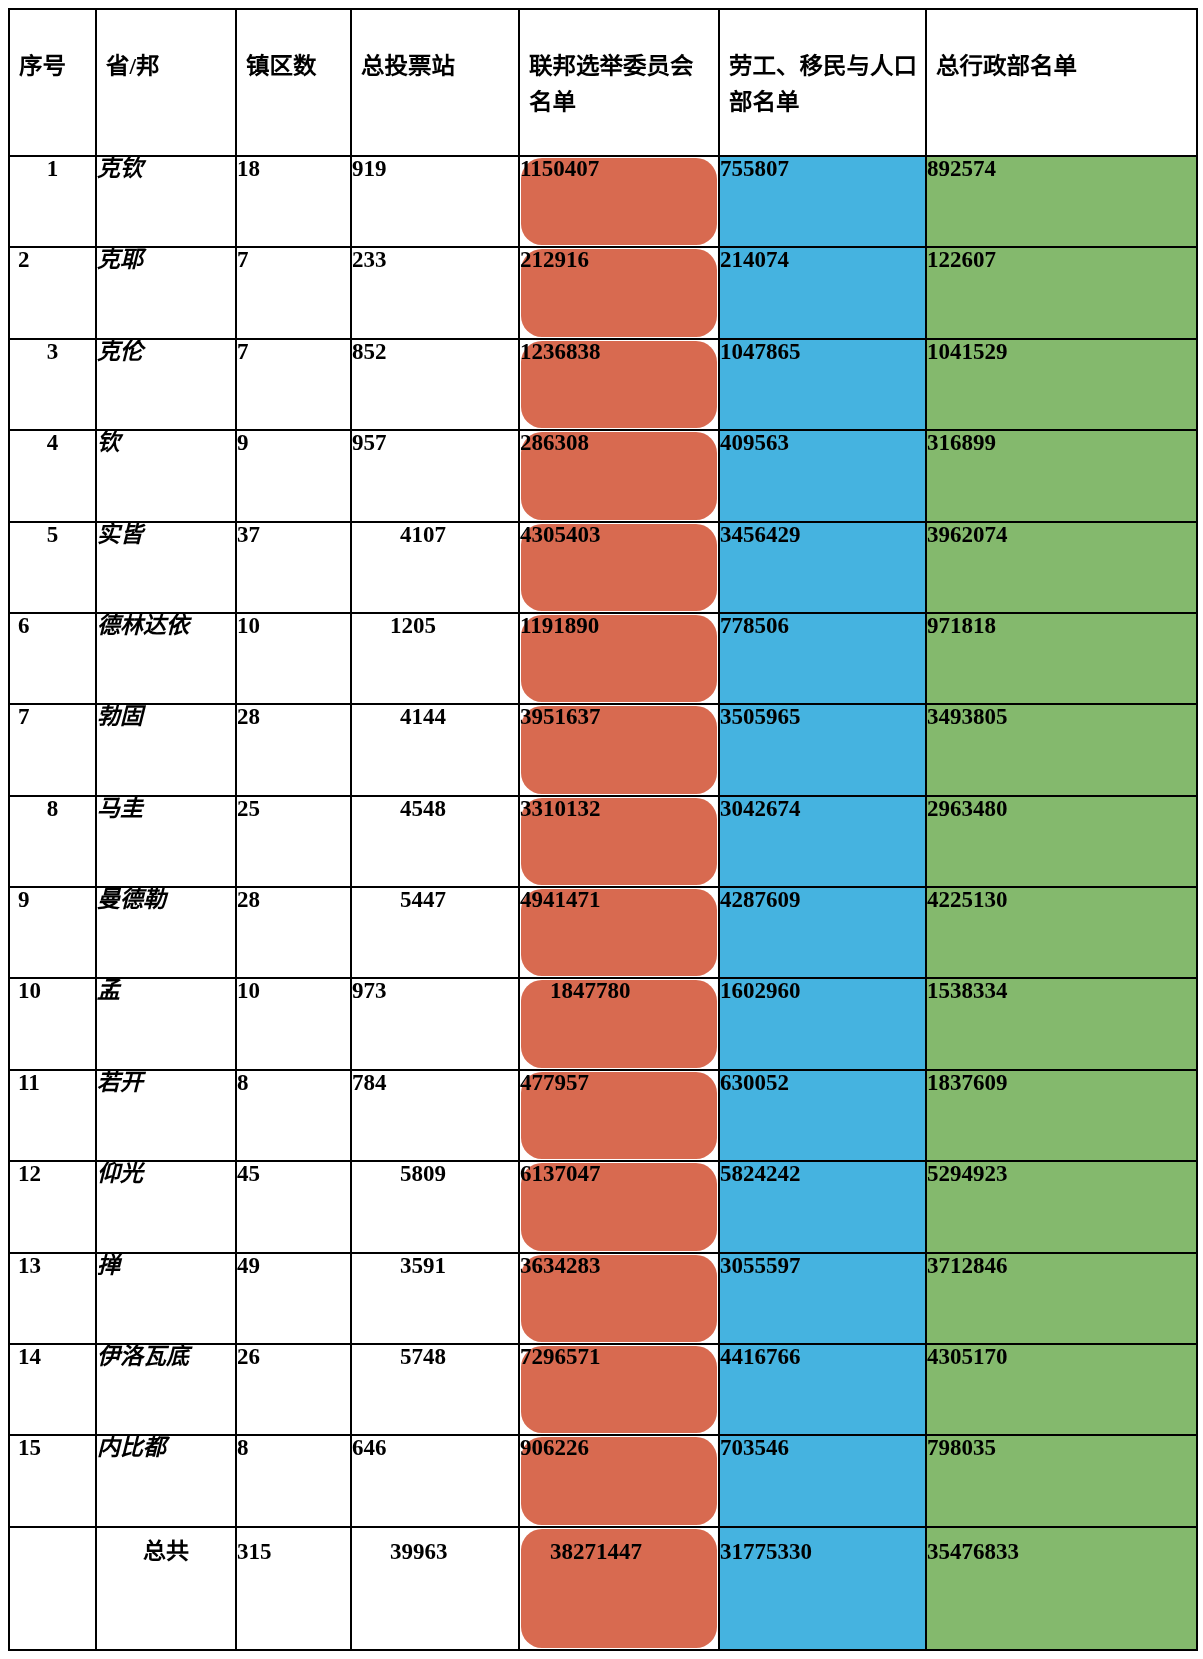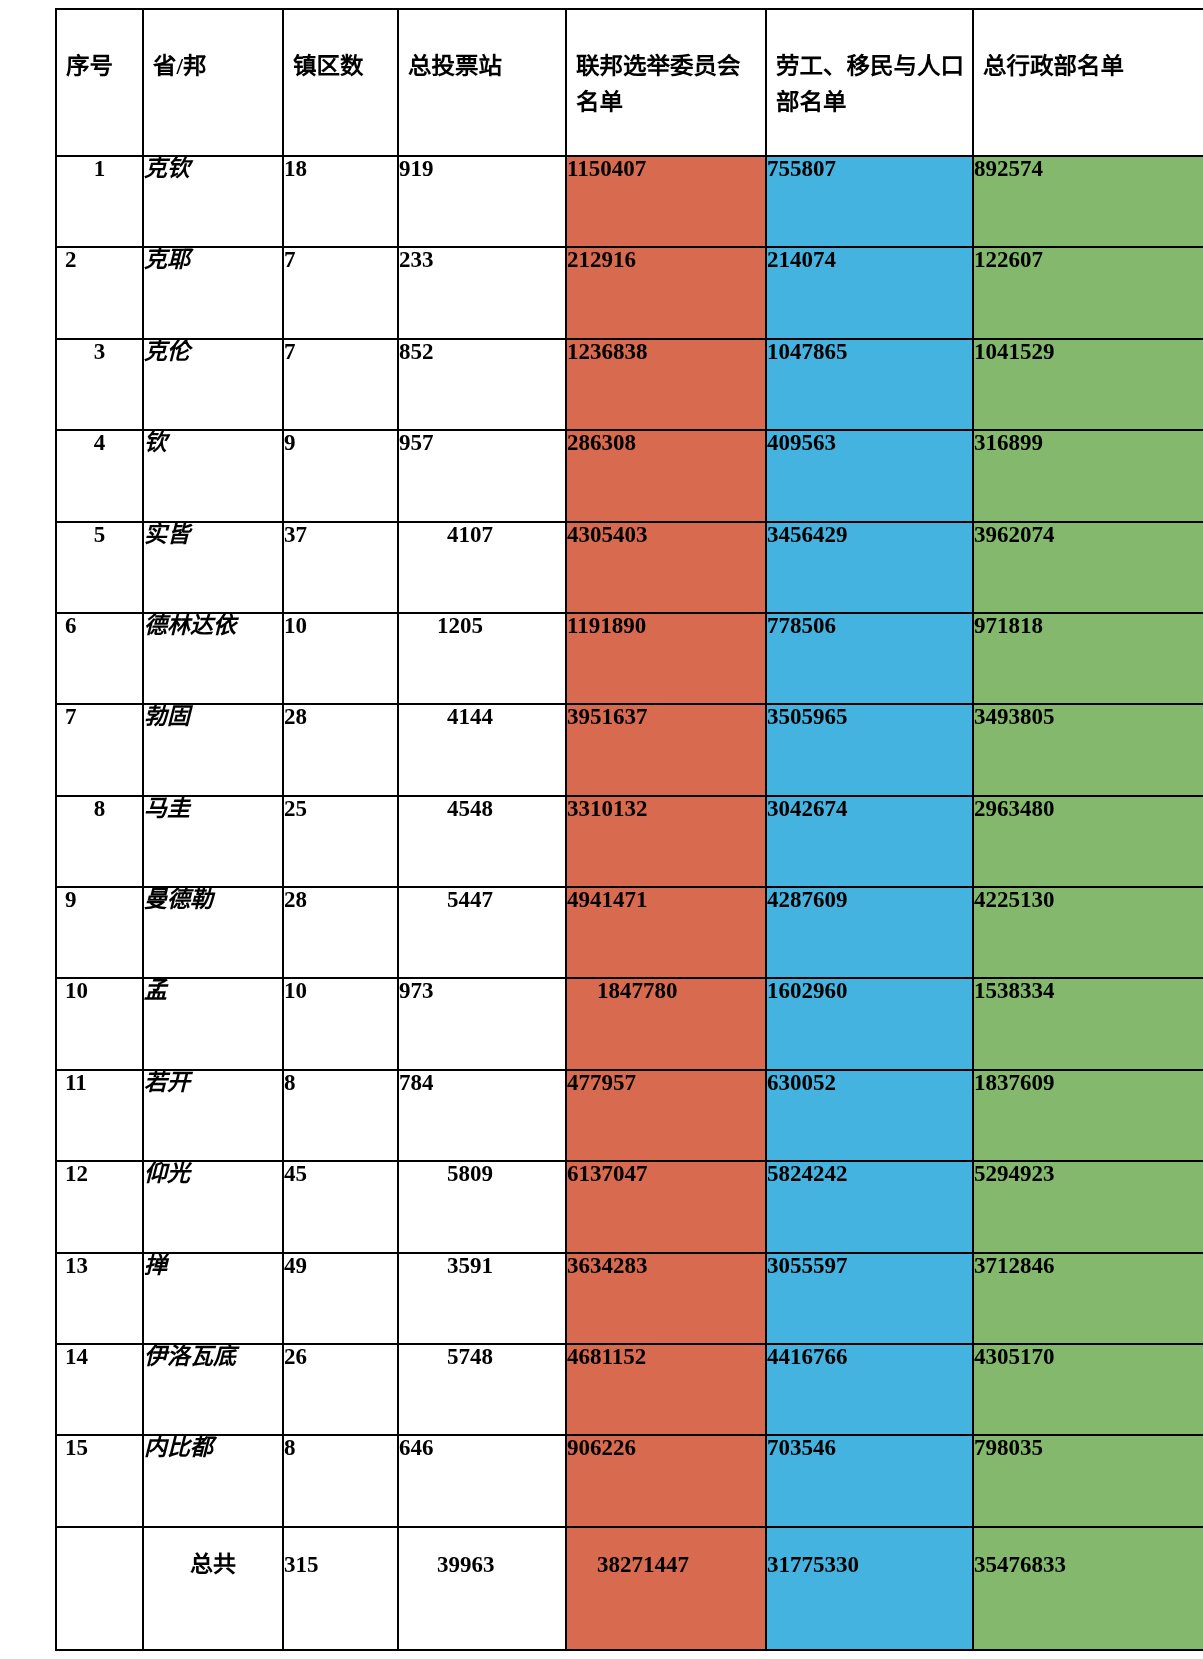--- a/index.html
+++ b/index.html
@@ -15,21 +15,20 @@
     color: #000000;
     overflow: hidden;
   }
 
   .sheet {
     position: relative;
     width: 1086px;
     height: 1659px;
     box-sizing: border-box;
     padding: 8px 7px 8px 8px;
-    margin-left: 47px;
   }
 
   table.voter-table {
     border-collapse: collapse;
     table-layout: fixed;
     width: 1188px;
     height: 1643px;
   }
 
   table.voter-table col.c-idx      { width: 87px; }
@@ -100,27 +99,27 @@
   }
   td.c-station-n.wide-ind  { padding-left: 48px; }
   td.c-station-n.wider-ind { padding-left: 38px; }
 
   td.c-fill {
     text-align: left;
     padding-left: 11px;
   }
   td.c-fill.ind { padding-left: 30px; }
 
-  td.fill-uec   { background-color: #d86a50; }
+  td.fill-uec   { background-color: #d86a50; border-radius: 23px; }
   td.fill-labor { background-color: #45b3e0; }
   td.fill-ga    { background-color: #84b96d; font-weight: normal; }
 
   
   tr.total-row { height: 120px; }
-  tr.total-row td.cell { padding-top: 25px; }
+  tr.total-row td.cell { padding-top: 12px; }
   td.total-label {
     text-align: center;
     padding-left: 0;
   }
   td.total-idx { background: #ffffff; }
 </style>
 </head>
 <body>
 
 <div class="sheet">
@@ -261,21 +260,21 @@
           <td class="cell c-station-n wide-ind">3591</td>
           <td class="cell c-fill fill-uec">3634283</td>
           <td class="cell c-fill fill-labor">3055597</td>
           <td class="cell c-fill fill-ga">3712846</td>
         </tr>
         <tr class="data-row">
           <td class="cell c-num-idx left-pin">14</td>
           <td class="cell c-name">伊洛瓦底</td>
           <td class="cell c-town-n">26</td>
           <td class="cell c-station-n wide-ind">5748</td>
-          <td class="cell c-fill fill-uec">4681152</td>
+          <td class="cell c-fill fill-uec">7296571</td>
           <td class="cell c-fill fill-labor">4416766</td>
           <td class="cell c-fill fill-ga">4305170</td>
         </tr>
         <tr class="data-row">
           <td class="cell c-num-idx left-pin">15</td>
           <td class="cell c-name">内比都</td>
           <td class="cell c-town-n">8</td>
           <td class="cell c-station-n">646</td>
           <td class="cell c-fill fill-uec">906226</td>
           <td class="cell c-fill fill-labor">703546</td>

